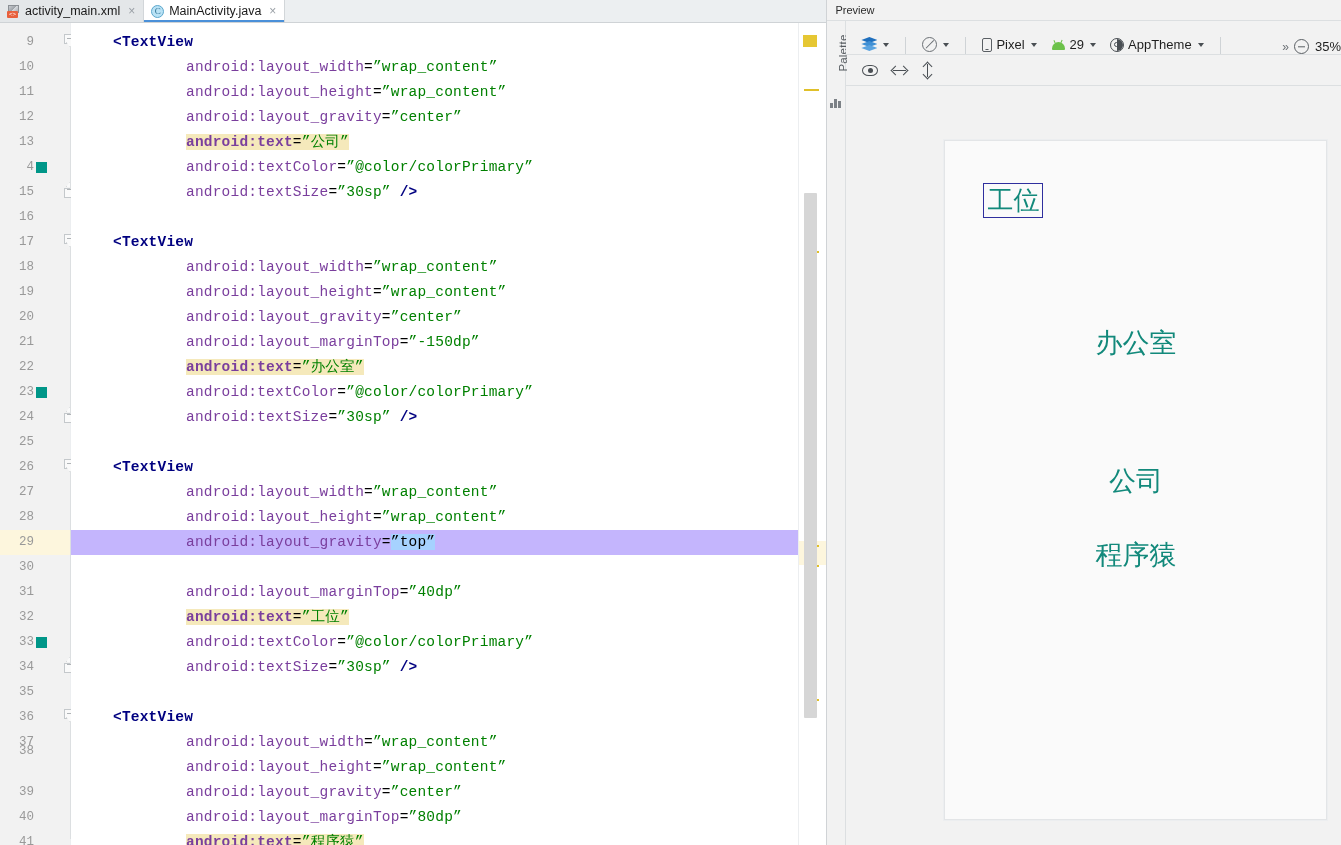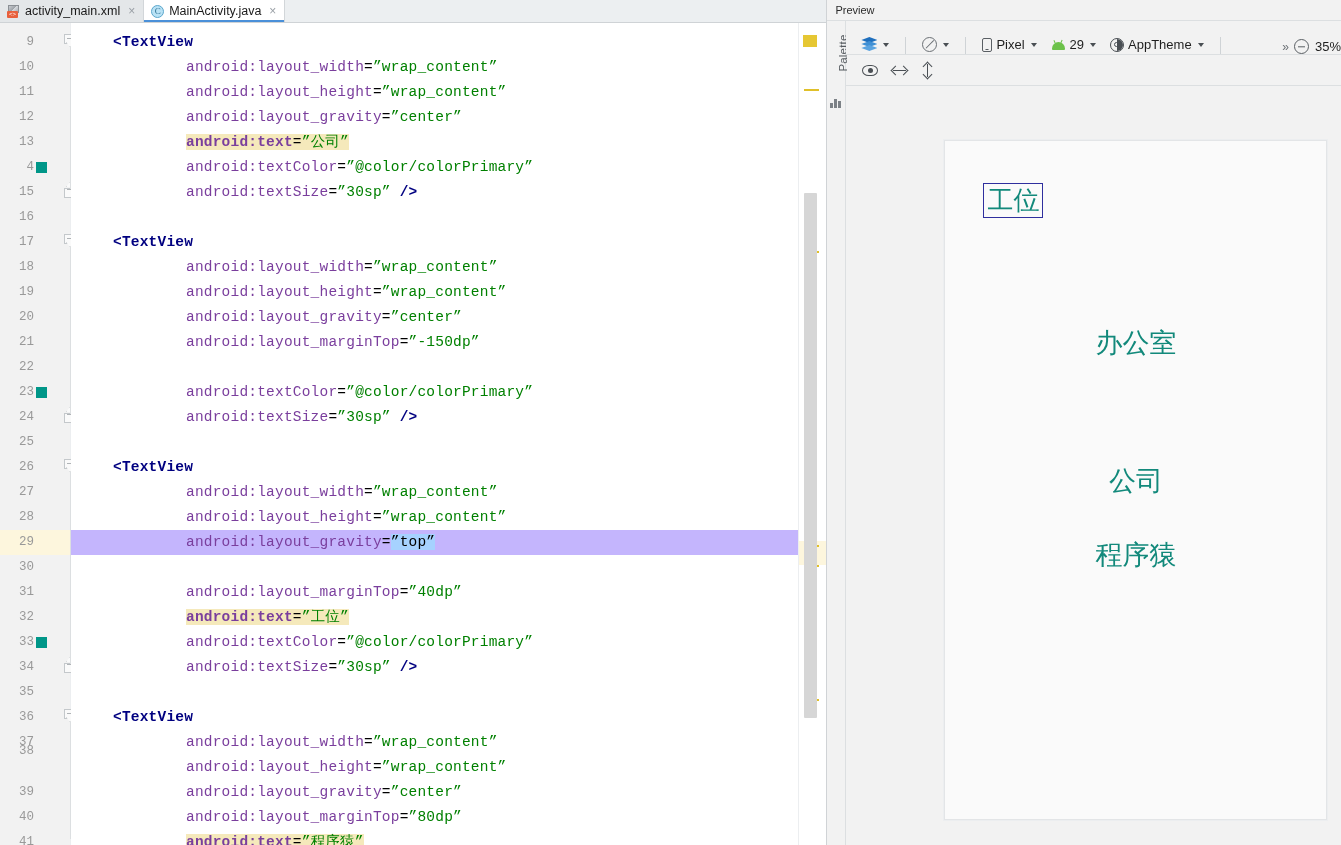--- a/index.html
+++ b/index.html
@@ -771,20 +771,21 @@
           <div class="code-line" style="top: 82px;"><span style="padding-left: 115px; display: inline-block;"><span><span class="attr">android:layout_gravity</span><span class="eq">=</span><span class="strv">”center”</span></span></span></div>
           <div class="code-line" style="top: 107px;"><span style="padding-left: 115px; display: inline-block;"><span class="hl-span"><span class="attr-b">android:text</span><span class="eq">=</span><span class="strv">”公司”</span></span></span></div>
           <div class="code-line" style="top: 132px;"><span style="padding-left: 115px; display: inline-block;"><span><span class="attr">android:textColor</span><span class="eq">=</span><span class="strv">”@color/colorPrimary”</span></span></span></div>
           <div class="code-line" style="top: 157px;"><span style="padding-left: 115px; display: inline-block;"><span><span class="attr">android:textSize</span><span class="eq">=</span><span class="strv">”30sp”</span><span class="plain"> </span><span class="slash">/&gt;</span></span></span></div>
           <div class="code-line" style="top: 182px;"><span style="padding-left: 0px; display: inline-block;"><span></span></span></div>
           <div class="code-line" style="top: 207px;"><span style="padding-left: 42px; display: inline-block;"><span><span class="bracket">&lt;</span><span class="tagname">TextView</span></span></span></div>
           <div class="code-line" style="top: 232px;"><span style="padding-left: 115px; display: inline-block;"><span><span class="attr">android:layout_width</span><span class="eq">=</span><span class="strv">”wrap_content”</span></span></span></div>
           <div class="code-line" style="top: 257px;"><span style="padding-left: 115px; display: inline-block;"><span><span class="attr">android:layout_height</span><span class="eq">=</span><span class="strv">”wrap_content”</span></span></span></div>
           <div class="code-line" style="top: 282px;"><span style="padding-left: 115px; display: inline-block;"><span><span class="attr">android:layout_gravity</span><span class="eq">=</span><span class="strv">”center”</span></span></span></div>
           <div class="code-line" style="top: 307px;"><span style="padding-left: 115px; display: inline-block;"><span><span class="attr">android:layout_marginTop</span><span class="eq">=</span><span class="strv">”-150dp”</span></span></span></div>
+          <div class="code-line" style="top: 332px;"><span style="padding-left: 115px; display: inline-block;"><span class="hl-span"><span class="attr-b">android:text</span><span class="eq">=</span><span class="strv">”办公室”</span></span></span></div>
           <div class="code-line" style="top: 357px;"><span style="padding-left: 115px; display: inline-block;"><span><span class="attr">android:textColor</span><span class="eq">=</span><span class="strv">”@color/colorPrimary”</span></span></span></div>
           <div class="code-line" style="top: 382px;"><span style="padding-left: 115px; display: inline-block;"><span><span class="attr">android:textSize</span><span class="eq">=</span><span class="strv">”30sp”</span><span class="plain"> </span><span class="slash">/&gt;</span></span></span></div>
           <div class="code-line" style="top: 407px;"><span style="padding-left: 0px; display: inline-block;"><span></span></span></div>
           <div class="code-line" style="top: 432px;"><span style="padding-left: 42px; display: inline-block;"><span><span class="bracket">&lt;</span><span class="tagname">TextView</span></span></span></div>
           <div class="code-line" style="top: 457px;"><span style="padding-left: 115px; display: inline-block;"><span><span class="attr">android:layout_width</span><span class="eq">=</span><span class="strv">”wrap_content”</span></span></span></div>
           <div class="code-line" style="top: 482px;"><span style="padding-left: 115px; display: inline-block;"><span><span class="attr">android:layout_height</span><span class="eq">=</span><span class="strv">”wrap_content”</span></span></span></div>
           <div class="code-line hl-row" style="top: 507px;"><span style="padding-left: 115px; display: inline-block;"><span><span class="attr">android:layout_gravity</span><span class="eq">=</span><span class="sel">”top”</span></span></span></div>
           <div class="code-line" style="top: 557px;"><span style="padding-left: 115px; display: inline-block;"><span><span class="attr">android:layout_marginTop</span><span class="eq">=</span><span class="strv">”40dp”</span></span></span></div>
           <div class="code-line" style="top: 582px;"><span style="padding-left: 115px; display: inline-block;"><span class="hl-span"><span class="attr-b">android:text</span><span class="eq">=</span><span class="strv">”工位”</span></span></span></div>
           <div class="code-line" style="top: 607px;"><span style="padding-left: 115px; display: inline-block;"><span><span class="attr">android:textColor</span><span class="eq">=</span><span class="strv">”@color/colorPrimary”</span></span></span></div>

